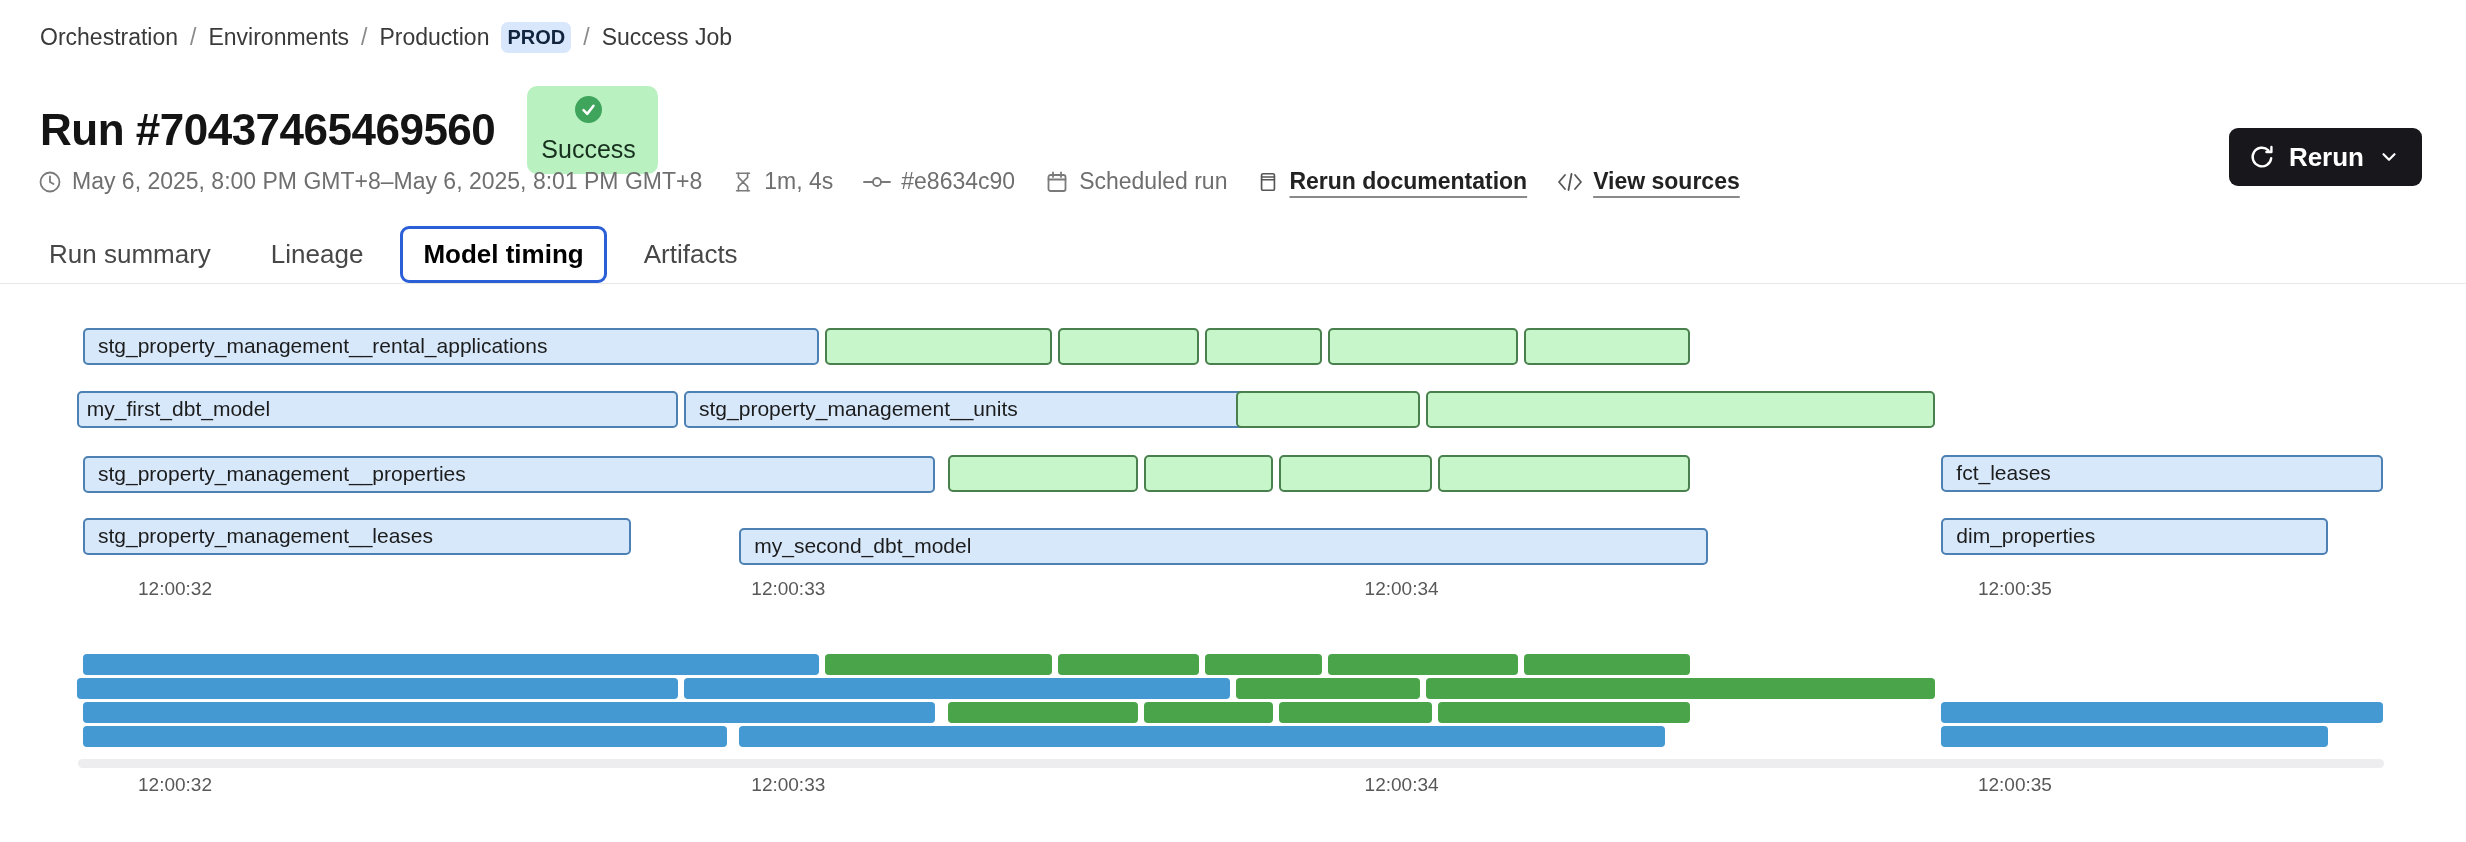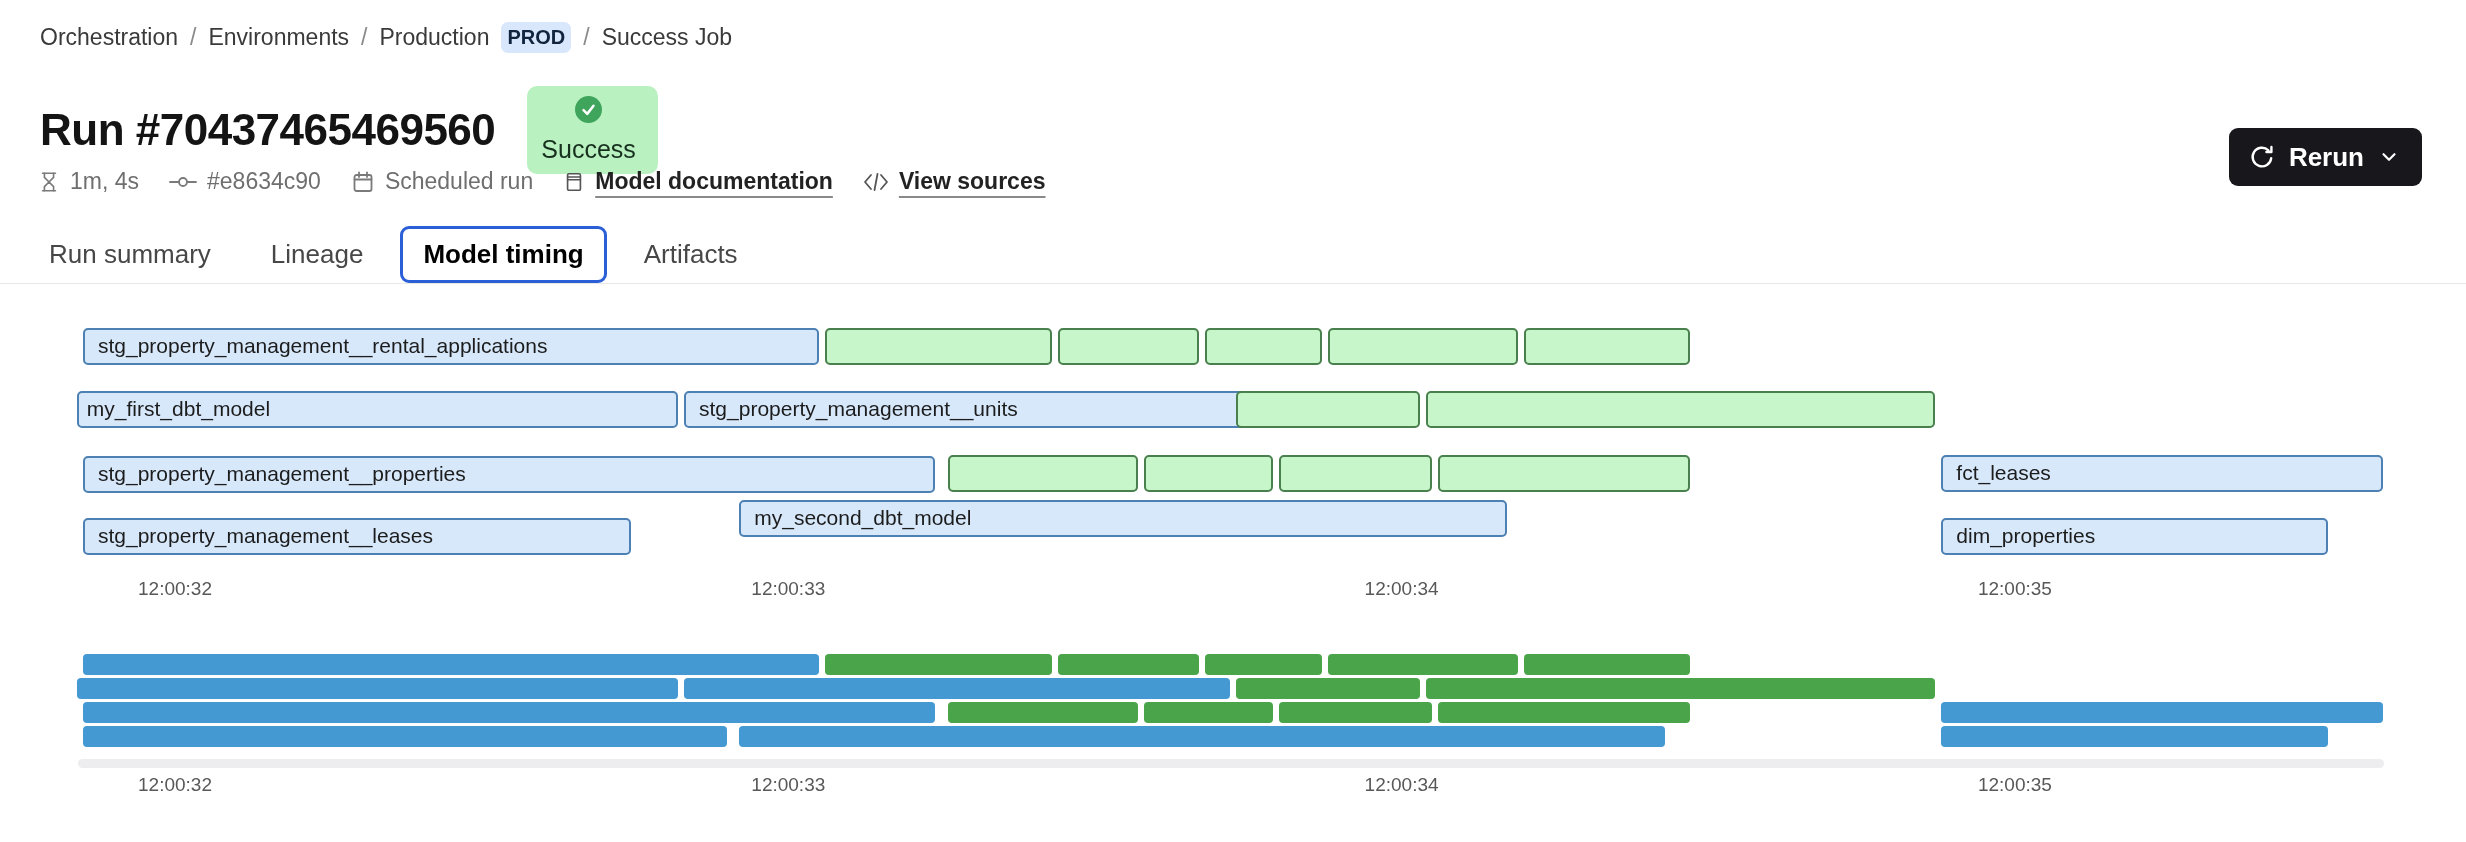--- a/index.html
+++ b/index.html
@@ -78,20 +78,27 @@
         <polyline points="20.7,2.8 20.7,7.4 16.1,7.4"></polyline>
       </svg>
     <span>Rerun</span>
     <svg width="22" height="22" viewBox="0 0 24 24" fill="none" stroke="#ffffff" stroke-width="2.4" stroke-linecap="round" stroke-linejoin="round">
         <polyline points="6,9 12,15 18,9"></polyline>
       </svg>
   </button>
 
   <div class="meta-row">
     <span class="meta-item">
+      <svg width="24" height="24" viewBox="0 0 24 24" fill="none" stroke-width="1.8" stroke-linecap="round">
+          <circle cx="12" cy="12" r="9.5"></circle>
+          <polyline points="12,6.5 12,12 15.5,14"></polyline>
+        </svg>
+      <span>May 6, 2025, 8:00 PM GMT+8–May 6, 2025, 8:01 PM GMT+8</span>
+    </span>
+    <span class="meta-item">
       <svg width="22" height="24" viewBox="0 0 24 24" fill="none" stroke-width="1.8" stroke-linecap="round" stroke-linejoin="round">
           <path d="M5 2.5h14"></path>
           <path d="M5 21.5h14"></path>
           <path d="M7 2.5v4.5l5 5 5-5V2.5"></path>
           <path d="M7 21.5V17l5-5 5 5v4.5"></path>
         </svg>
       <span>1m, 4s</span>
     </span>
     <span class="meta-item">
       <svg width="28" height="24" viewBox="0 0 28 24" fill="none" stroke-width="1.8" stroke-linecap="round">
@@ -109,21 +116,21 @@
           <line x1="3.5" y1="9.5" x2="20.5" y2="9.5"></line>
         </svg>
       <span>Scheduled run</span>
     </span>
     <span class="meta-item meta-link-item">
       <svg width="22" height="24" viewBox="0 0 24 24" fill="none" stroke-width="1.8" stroke-linecap="round" stroke-linejoin="round">
           <rect x="5" y="3" width="14" height="18" rx="1.5"></rect>
           <line x1="5" y1="6.5" x2="19" y2="6.5"></line>
           <line x1="5" y1="9.5" x2="19" y2="9.5"></line>
         </svg>
-      <span class="meta-link">Model documentation</span>
+      <span class="meta-link">Rerun documentation</span>
     </span>
     <span class="meta-item meta-link-item">
       <svg width="26" height="22" viewBox="0 0 26 22" fill="none" stroke-width="1.8" stroke-linecap="round" stroke-linejoin="round">
           <polyline points="8,4 2,11 8,18"></polyline>
           <polyline points="18,4 24,11 18,18"></polyline>
           <line x1="14.5" y1="3" x2="11.5" y2="19"></line>
         </svg>
       <span class="meta-link">View sources</span>
     </span>
   </div>
@@ -148,21 +155,21 @@
         <div class="bar model" style="left: 684.039px; top: 391px; width: 658px;">stg_property_management__units</div>
         <div class="bar test" style="left: 1236.01px; top: 391px; width: 183.99px;"></div>
         <div class="bar test" style="left: 1426.13px; top: 391px; width: 509.039px;"></div>
         <div class="bar model" style="left: 83.005px; top: 456px; width: 852.487px;">stg_property_management__properties</div>
         <div class="bar test" style="left: 947.758px; top: 455px; width: 190.123px;"></div>
         <div class="bar test" style="left: 1144.01px; top: 455px; width: 128.793px;"></div>
         <div class="bar test" style="left: 1278.94px; top: 455px; width: 153.325px;"></div>
         <div class="bar test" style="left: 1438.4px; top: 455px; width: 251.453px;"></div>
         <div class="bar model" style="left: 1941.3px; top: 455px; width: 441.576px;">fct_leases</div>
         <div class="bar model" style="left: 83.005px; top: 518px; width: 548px;">stg_property_management__leases</div>
-        <div class="bar model" style="left: 739.236px; top: 500px; width: 768px;">my_second_dbt_model</div>
+        <div class="bar model" style="left: 739.236px; top: 528px; width: 969px;">my_second_dbt_model</div>
         <div class="bar model" style="left: 1941.3px; top: 518px; width: 386.379px;">dim_properties</div>
       </div>
     <div>
         <span class="axis-label" style="left: 175px; top: 578px;">12:00:32</span>
         <span class="axis-label" style="left: 788.3px; top: 578px;">12:00:33</span>
         <span class="axis-label" style="left: 1401.6px; top: 578px;">12:00:34</span>
         <span class="axis-label" style="left: 2014.9px; top: 578px;">12:00:35</span>
       </div>
     <div class="mini-track"></div>
     <div>

